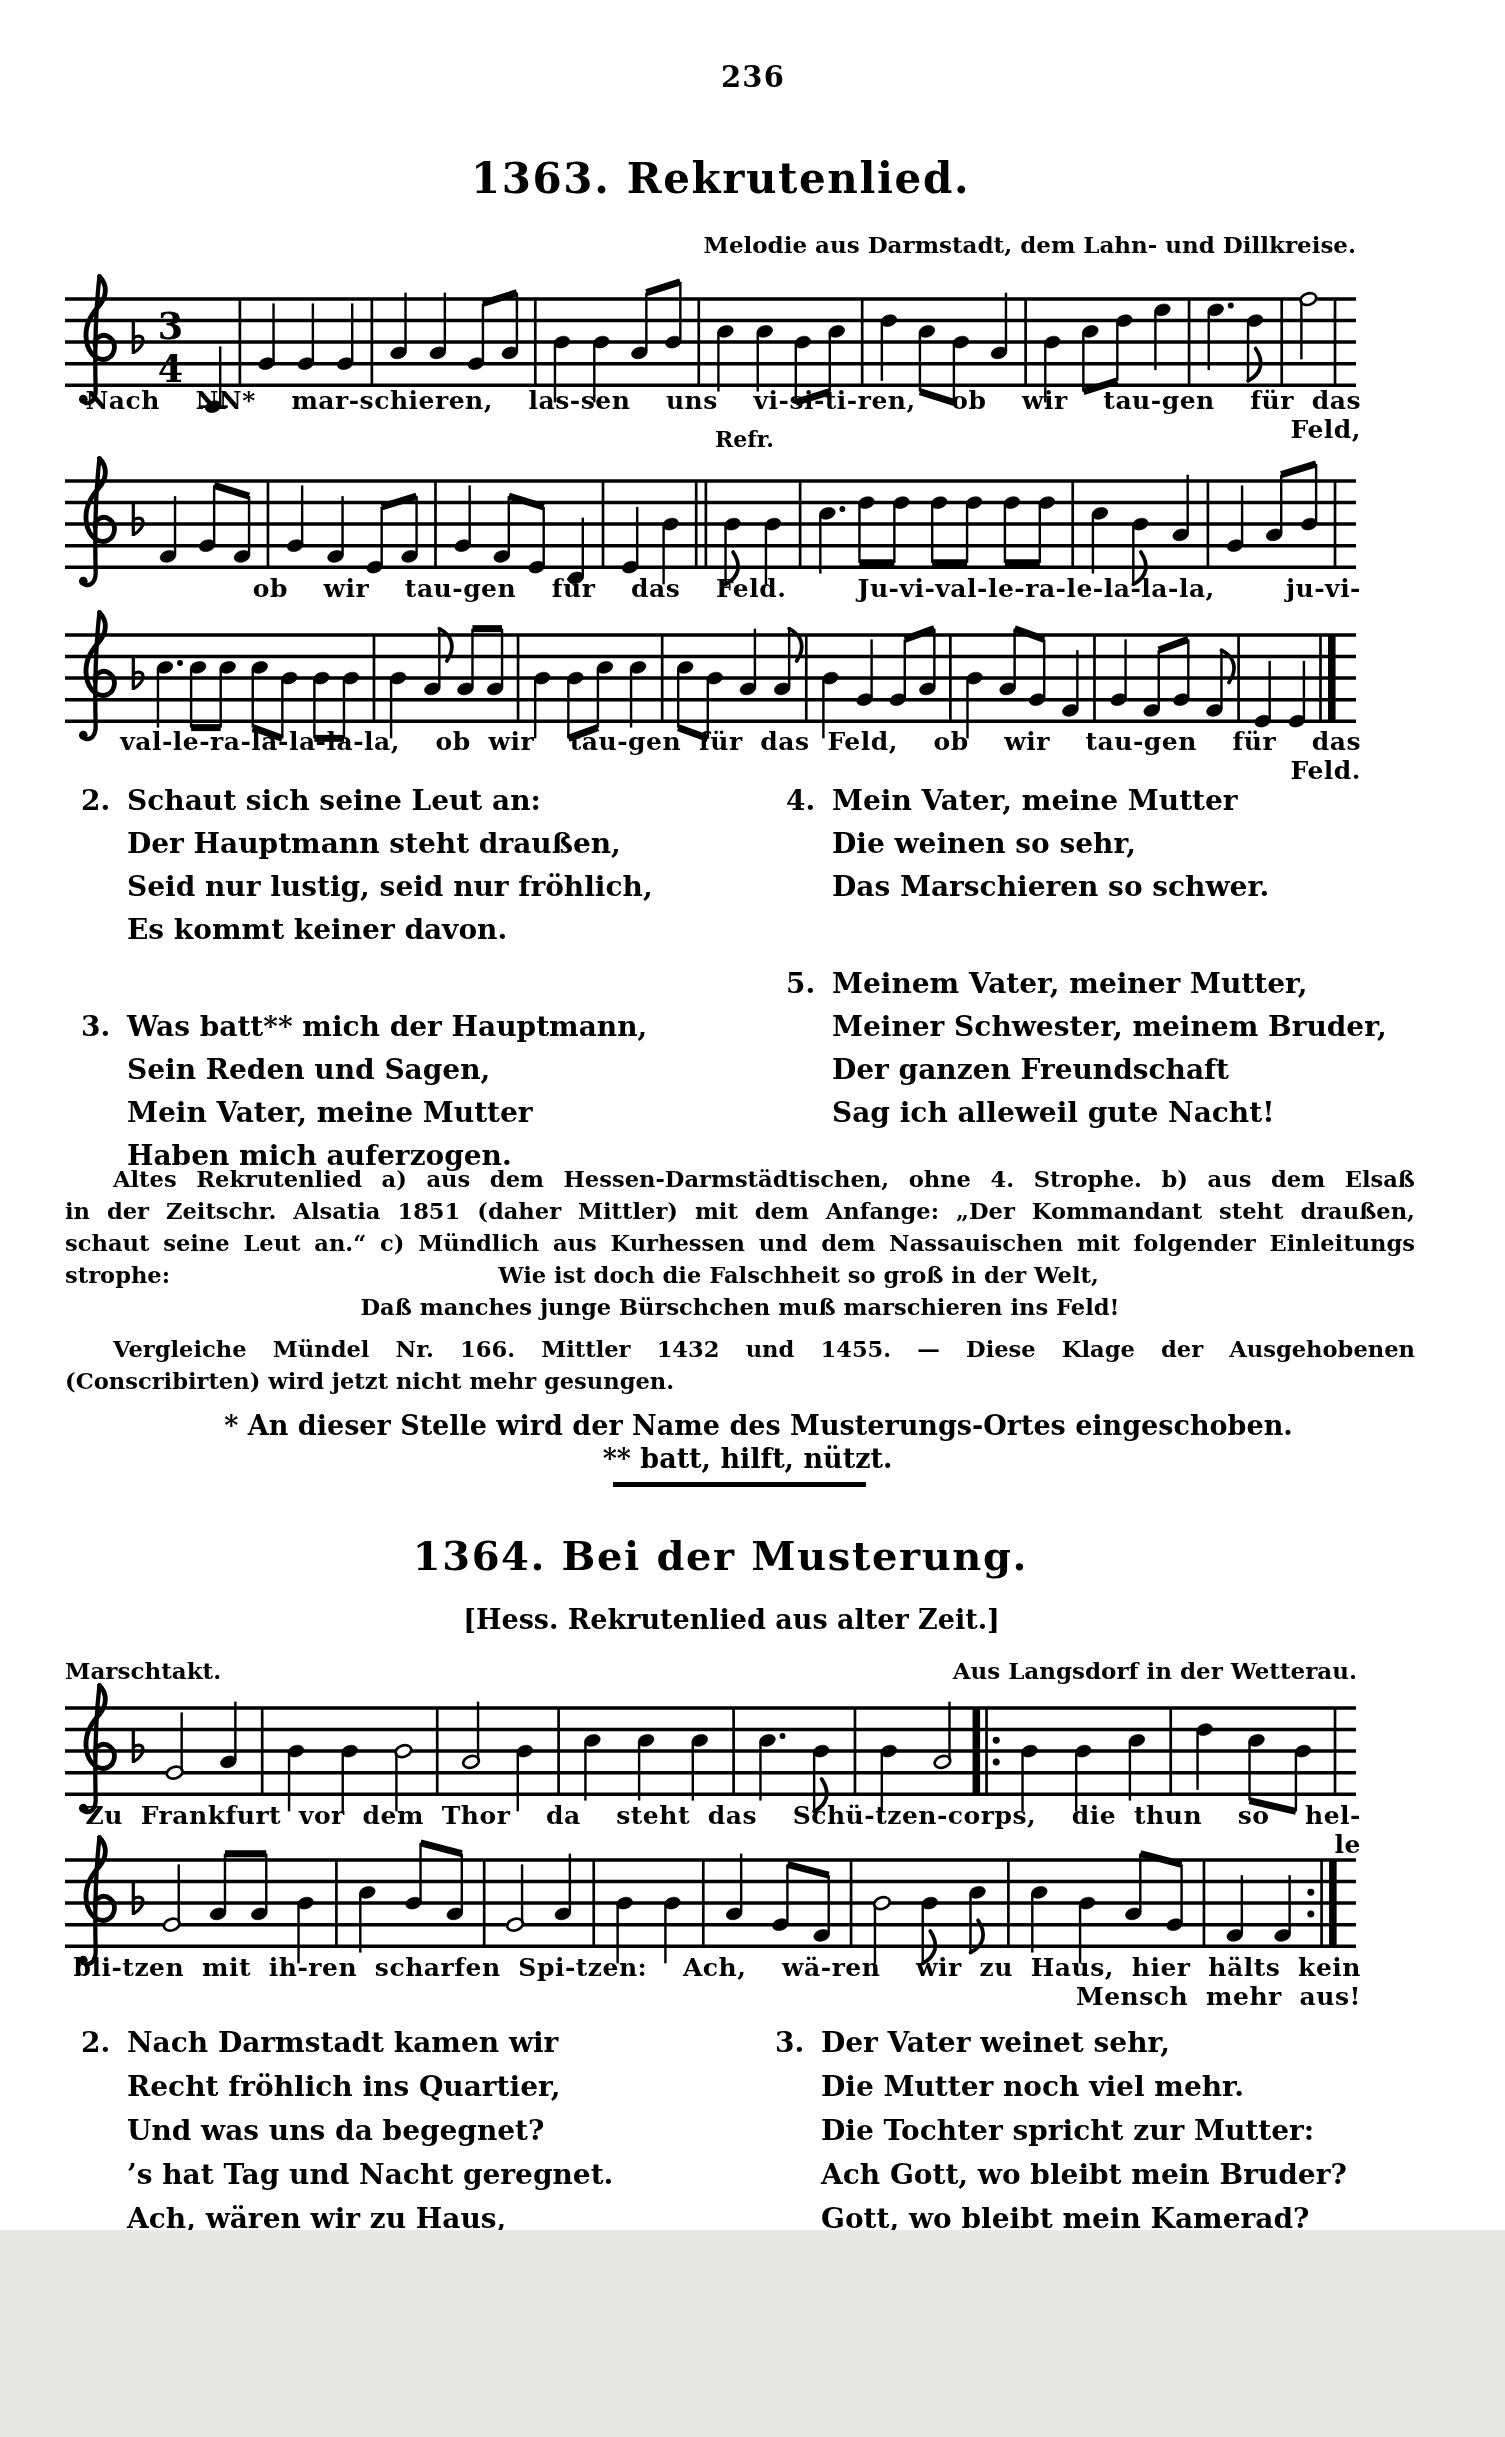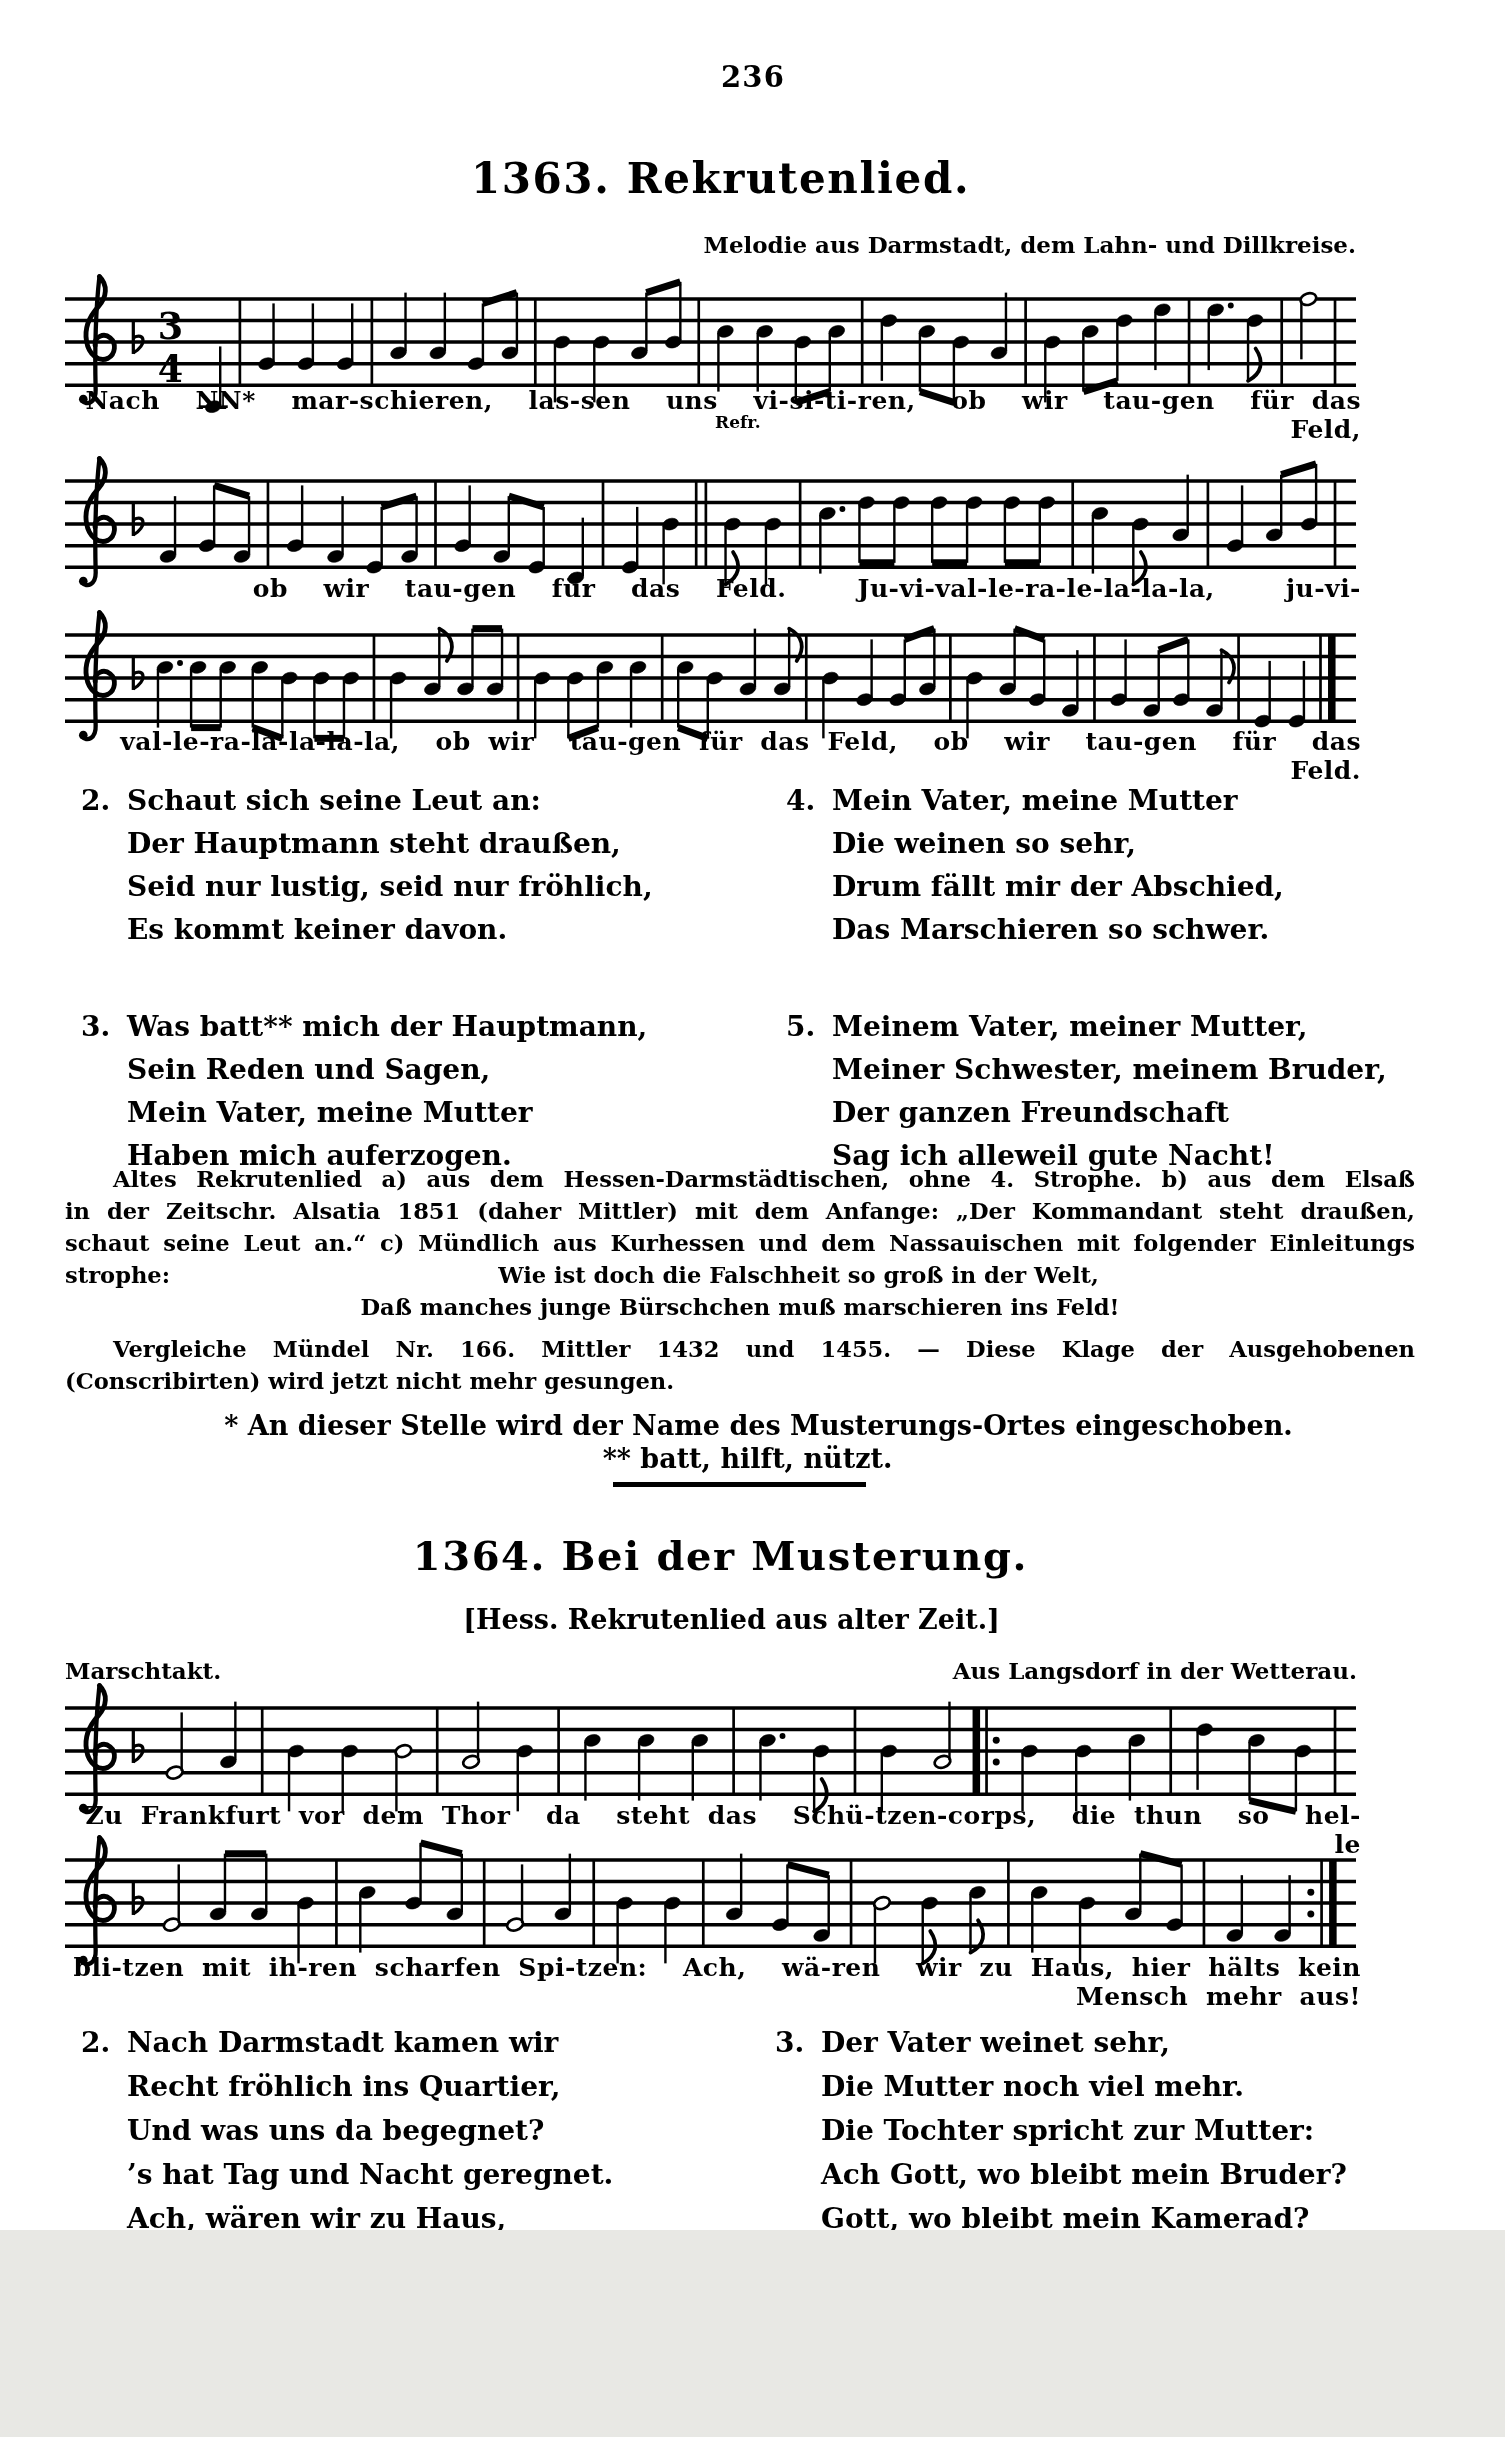--- a/index.html
+++ b/index.html
@@ -14,21 +14,21 @@
   }
   .abs{position:absolute;}
   .pagenum{top:60px;left:0;width:1506px;text-align:center;font-size:29px;letter-spacing:1.1px;}
   .title1{top:154px;left:0;width:1441px;text-align:center;font-size:42px;letter-spacing:1.6px;}
   .src1{top:231px;left:0;width:1356px;text-align:right;font-size:23px;}
   .staff{position:absolute;left:65px;width:1291px;height:151px;}
   .lyrics{
     left:70px;width:1291px;text-align:right;
     font-size:25px;white-space:pre-wrap;word-spacing:8.6px;letter-spacing:0.5px;
   }
-  .refr{top:412px;left:715px;font-size:17px;}
+  .refr{top:426px;left:715px;font-size:22px;}
   .verses{position:absolute;display:flex;}
   .verse{display:flex;margin-bottom:54px;}
   .vnum{font-size:28px;width:46px;flex:0 0 auto;line-height:43px;}
   .vlines{font-size:28px;line-height:43px;}
   .vlines6{font-size:28px;line-height:44px;}
   .notesblock{left:65px;width:1350px;font-size:22.6px;}
   .nline{line-height:32px;text-align:justify;text-align-last:justify;}
   .nrow{display:flex;line-height:32px;gap:12px;}
   .nrow .strophe{flex:0 0 auto;}
   .nrow .cent{flex:1;text-align:center;}
@@ -350,21 +350,20 @@
             <div>Haben mich auferzogen.</div>
           </div>
       </div>
     </div>
     <div>
       <div class="verse">
         <span class="vnum">4.</span>
         <div class="vlines">
             <div>Mein Vater, meine Mutter</div>
             <div>Die weinen so sehr,</div>
-            <div>Drum fällt mir der Abschied,</div>
             <div>Das Marschieren so schwer.</div>
           </div>
       </div>
       <div class="verse">
         <span class="vnum">5.</span>
         <div class="vlines">
             <div>Meinem Vater, meiner Mutter,</div>
             <div>Meiner Schwester, meinem Bruder,</div>
             <div>Der ganzen Freundschaft</div>
             <div>Sag ich alleweil gute Nacht!</div>

